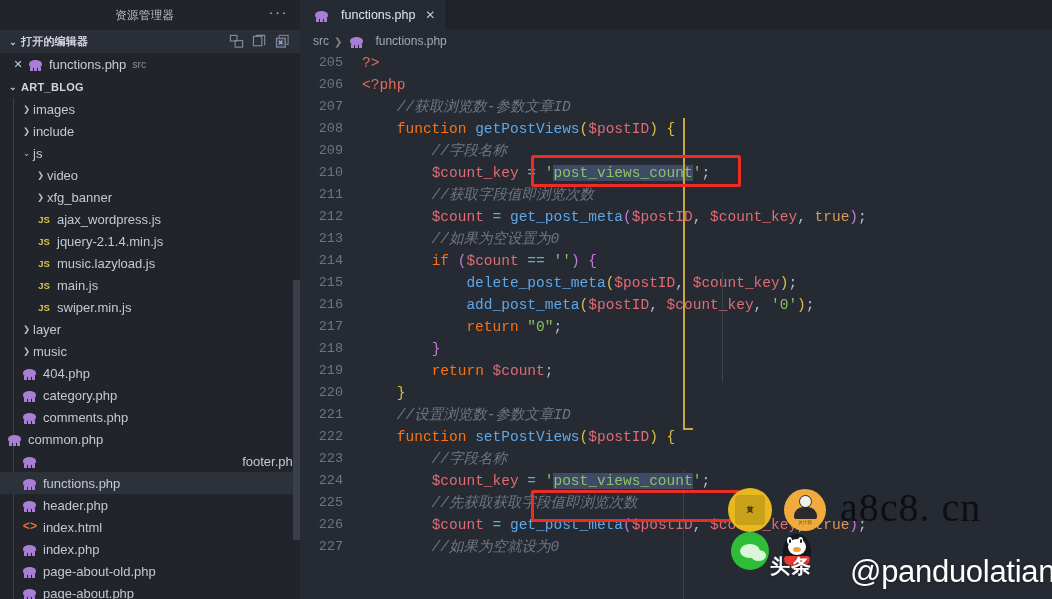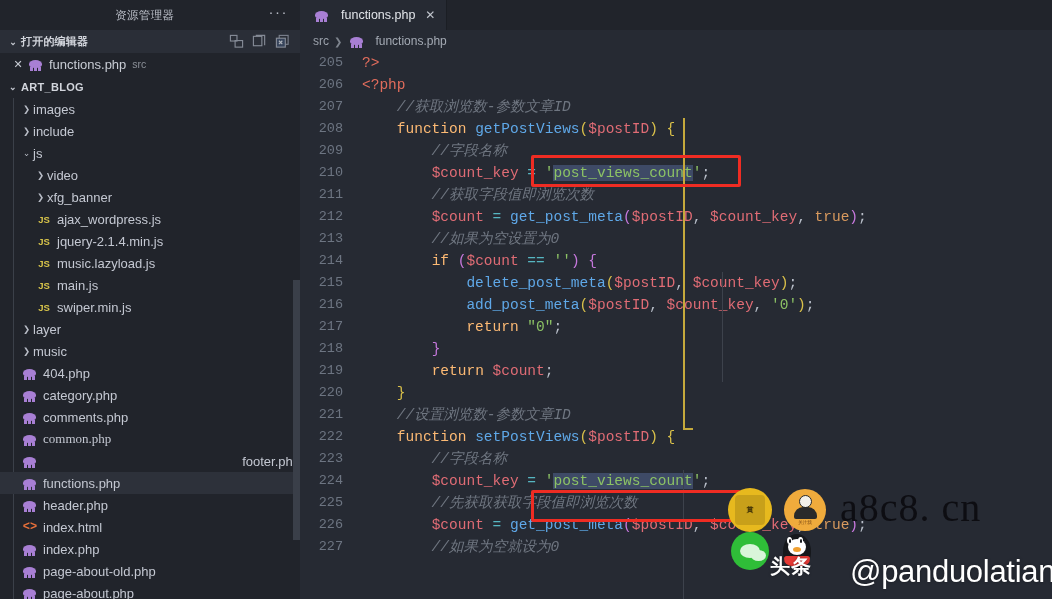--- a/index.html
+++ b/index.html
@@ -137,21 +137,21 @@
   .cline { height: 22px; display: flex; }
   .lnum {
     width: 62px; flex: 0 0 62px; text-align: right;
     padding-right: 19px; color: #6d7582; font-size: 13.5px;
   }
   .ctext { position: relative; flex: 1; }
 
   
   .t-tag   { color: #e06c5c; }
   .t-com   { color: #6f7681; font-style: italic; }
-  .t-kw    { color: #fdba74; }
+  .t-kw    { color: #f97316; }
   .t-fn    { color: #5fa8e8; }
   .t-var   { color: #e06c75; }
   .t-op    { color: #56b6c2; }
   .t-str   { color: #8cc265; }
   .t-punc  { color: #c678dd; }
   .t-br1   { color: #d9c04a; }
   .t-bool  { color: #d99a5e; }
   .t-plain { color: #b9bfca; }
   .sel { background: #3e4a66; }
 
@@ -365,21 +365,21 @@
           <span>404.php</span>
         </div>
         <div class="tree-row" style="padding-left: 20px;">
           <span class="php-ico"></span>
           <span>category.php</span>
         </div>
         <div class="tree-row" style="padding-left: 20px;">
           <span class="php-ico"></span>
           <span>comments.php</span>
         </div>
-        <div class="tree-row" style="padding-left: 20px; font-family: Liberation Serif, serif;">
+        <div class="tree-row" style="padding-left: 5px;">
           <span class="php-ico"></span>
           <span>common.php</span>
         </div>
         <div class="tree-row" style="padding-left: 20px; justify-content: space-between;">
           <span class="php-ico"></span>
           <span>footer.php</span>
         </div>
         <div class="tree-row selected" style="padding-left: 20px;">
           <span class="php-ico"></span>
           <span>functions.php</span>

